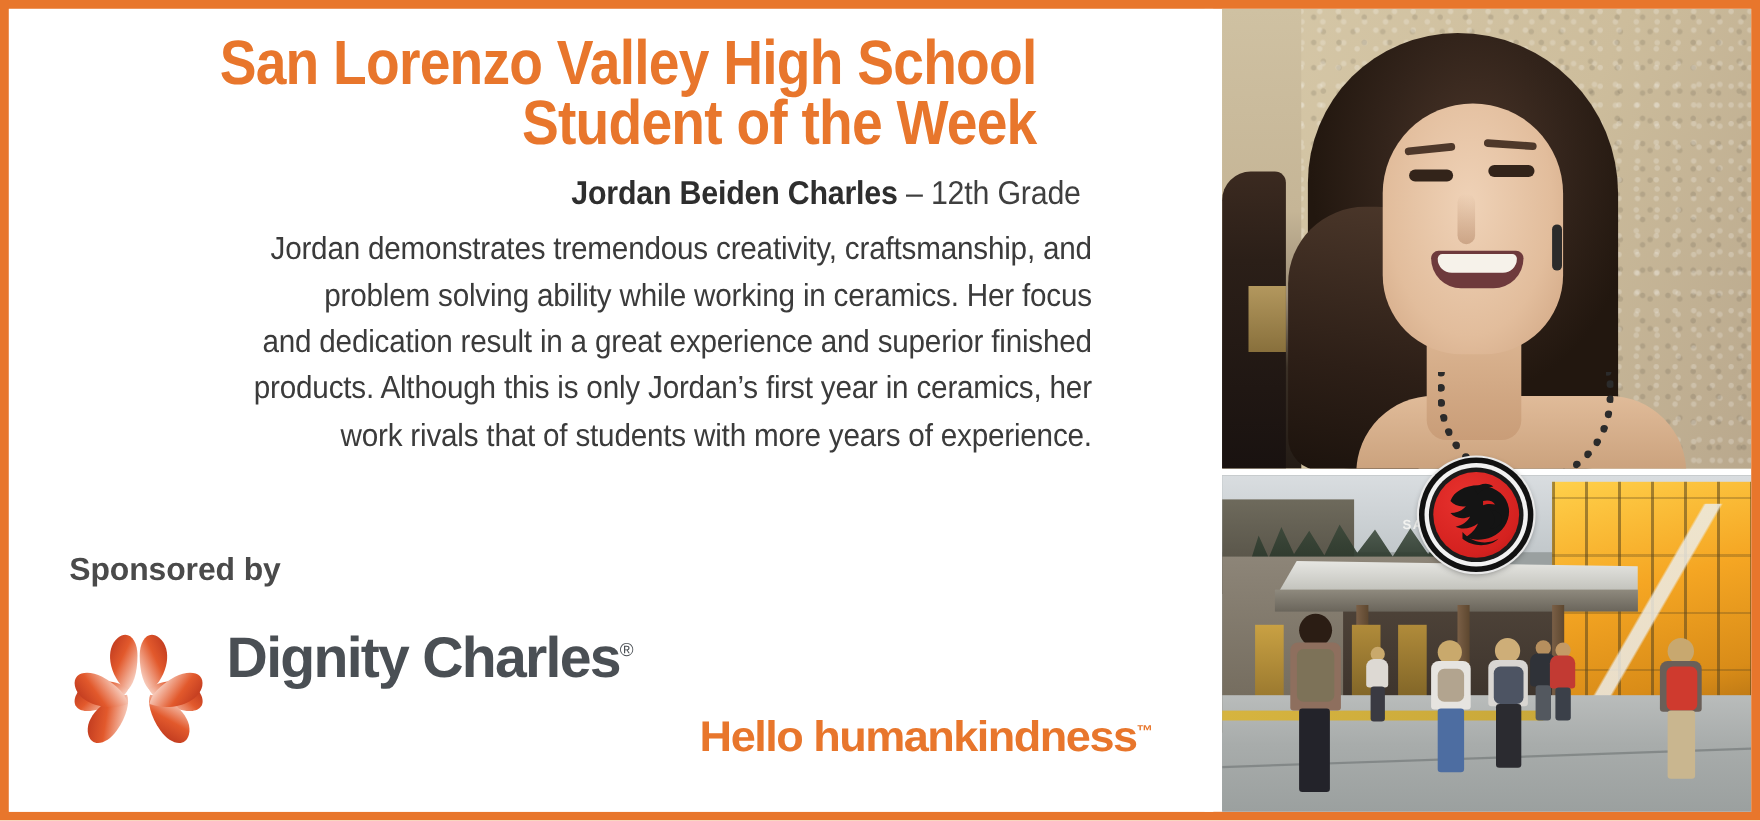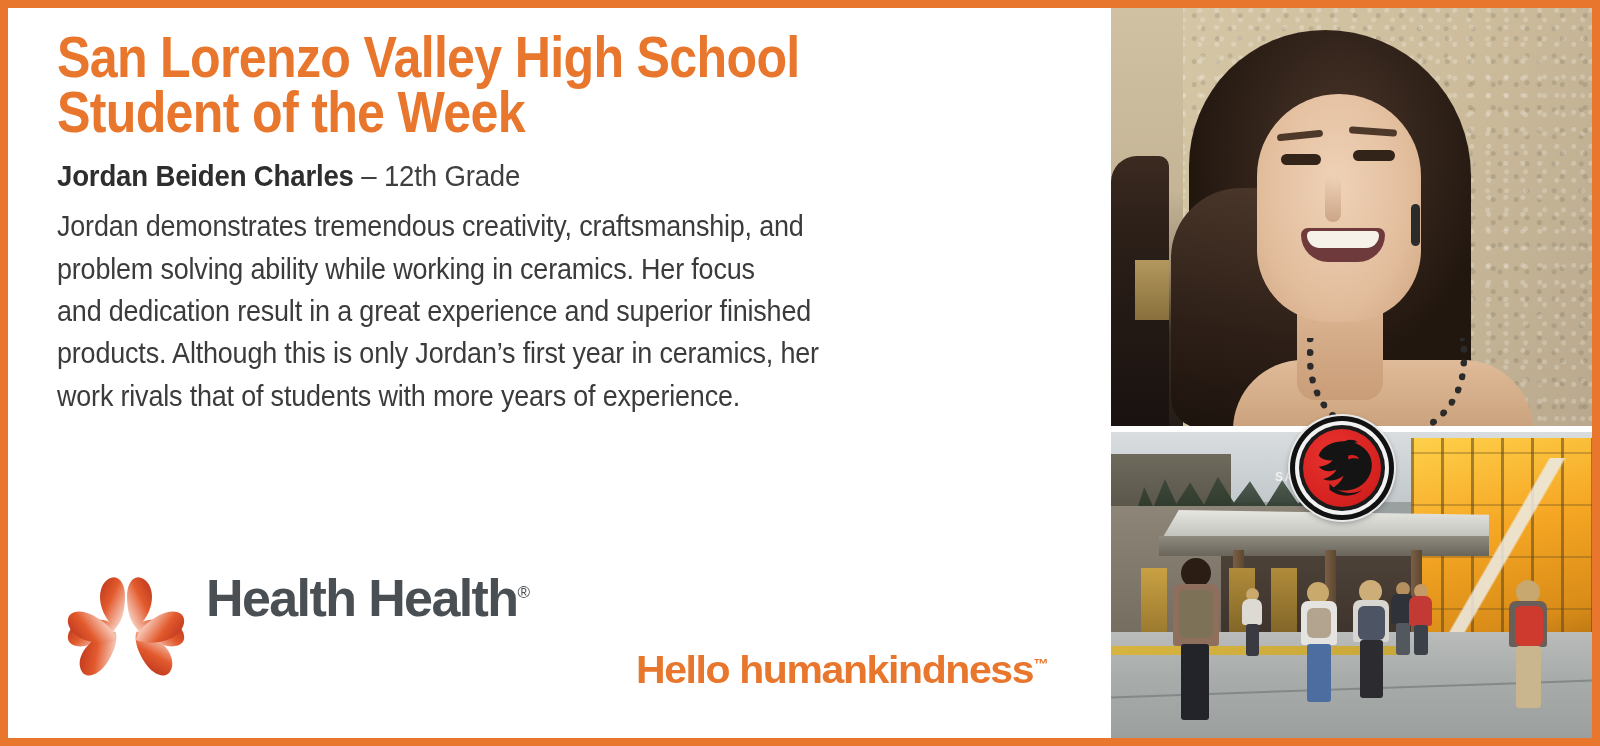--- a/index.html
+++ b/index.html
@@ -28,20 +28,21 @@
   
   .left-panel {
     position: absolute;
     left: 0;
     top: 0;
     width: 1095px;
     height: 730px;
     box-sizing: border-box;
     padding: 22px 40px 0 49px;
     background: #ffffff;
+    text-align: right;
   }
 
   .headline {
     color: #E8762C;
     font-family: "Liberation Sans Narrow", "Liberation Sans", sans-serif;
     font-weight: bold;
     font-size: 57px;
     line-height: 0.96;
     letter-spacing: -0.8px;
     transform: scaleX(0.88);
@@ -397,20 +398,21 @@
     <div class="student-line">
       <span class="student-name">Jordan Beiden Charles</span><span class="student-grade"> – </span><span class="student-grade">12th Grade</span>
     </div>
 
     <div class="blurb">Jordan demonstrates tremendous creativity, craftsmanship, and
 problem solving ability while working in ceramics. Her focus
 and dedication result in a great experience and superior finished
 products. Although this is only Jordan’s first year in ceramics, her
 work rivals that of students with more years of experience.</div>
 
+    <div class="sponsored-by">Sponsored by</div>
 
     <div class="dignity-lockup">
 
       <svg class="dignity-mark" viewBox="0 0 132 124">
         <defs>
           <linearGradient id="pg1" x1="0" y1="0" x2="1" y2="1">
             <stop offset="0%" stop-color="#B8331C"></stop>
             <stop offset="42%" stop-color="#E2592C"></stop>
             <stop offset="100%" stop-color="#FFF6F1"></stop>
           </linearGradient>
@@ -446,21 +448,21 @@
           <g transform="rotate(62)">
             <path d="M0,-6 C16,-20 20,-46 8,-56 C-2,-64 -11,-53 -11,-38 C-11,-22 -6,-10 0,-6 Z" fill="url(#pg2)" transform="translate(10,0)"></path>
           </g>
           <g transform="rotate(-62)">
             <path d="M0,-6 C-16,-20 -20,-46 -8,-56 C2,-64 11,-53 11,-38 C11,-22 6,-10 0,-6 Z" fill="url(#pg1)" transform="translate(-10,0)"></path>
           </g>
         </g>
       </svg>
 
       <div class="dignity-words">
-        <div class="dignity-name"><span>Health Health</span><span class="dignity-reg">®</span></div>
+        <div class="dignity-name"><span>Dignity Charles</span><span class="dignity-reg">®</span></div>
       </div>
     </div>
 
     <div class="tagline"><span>Hello humankindness</span><span class="tm">™</span></div>
   </div>
 
   <div class="gutter"></div>
 
   <div class="photo-column">
 

